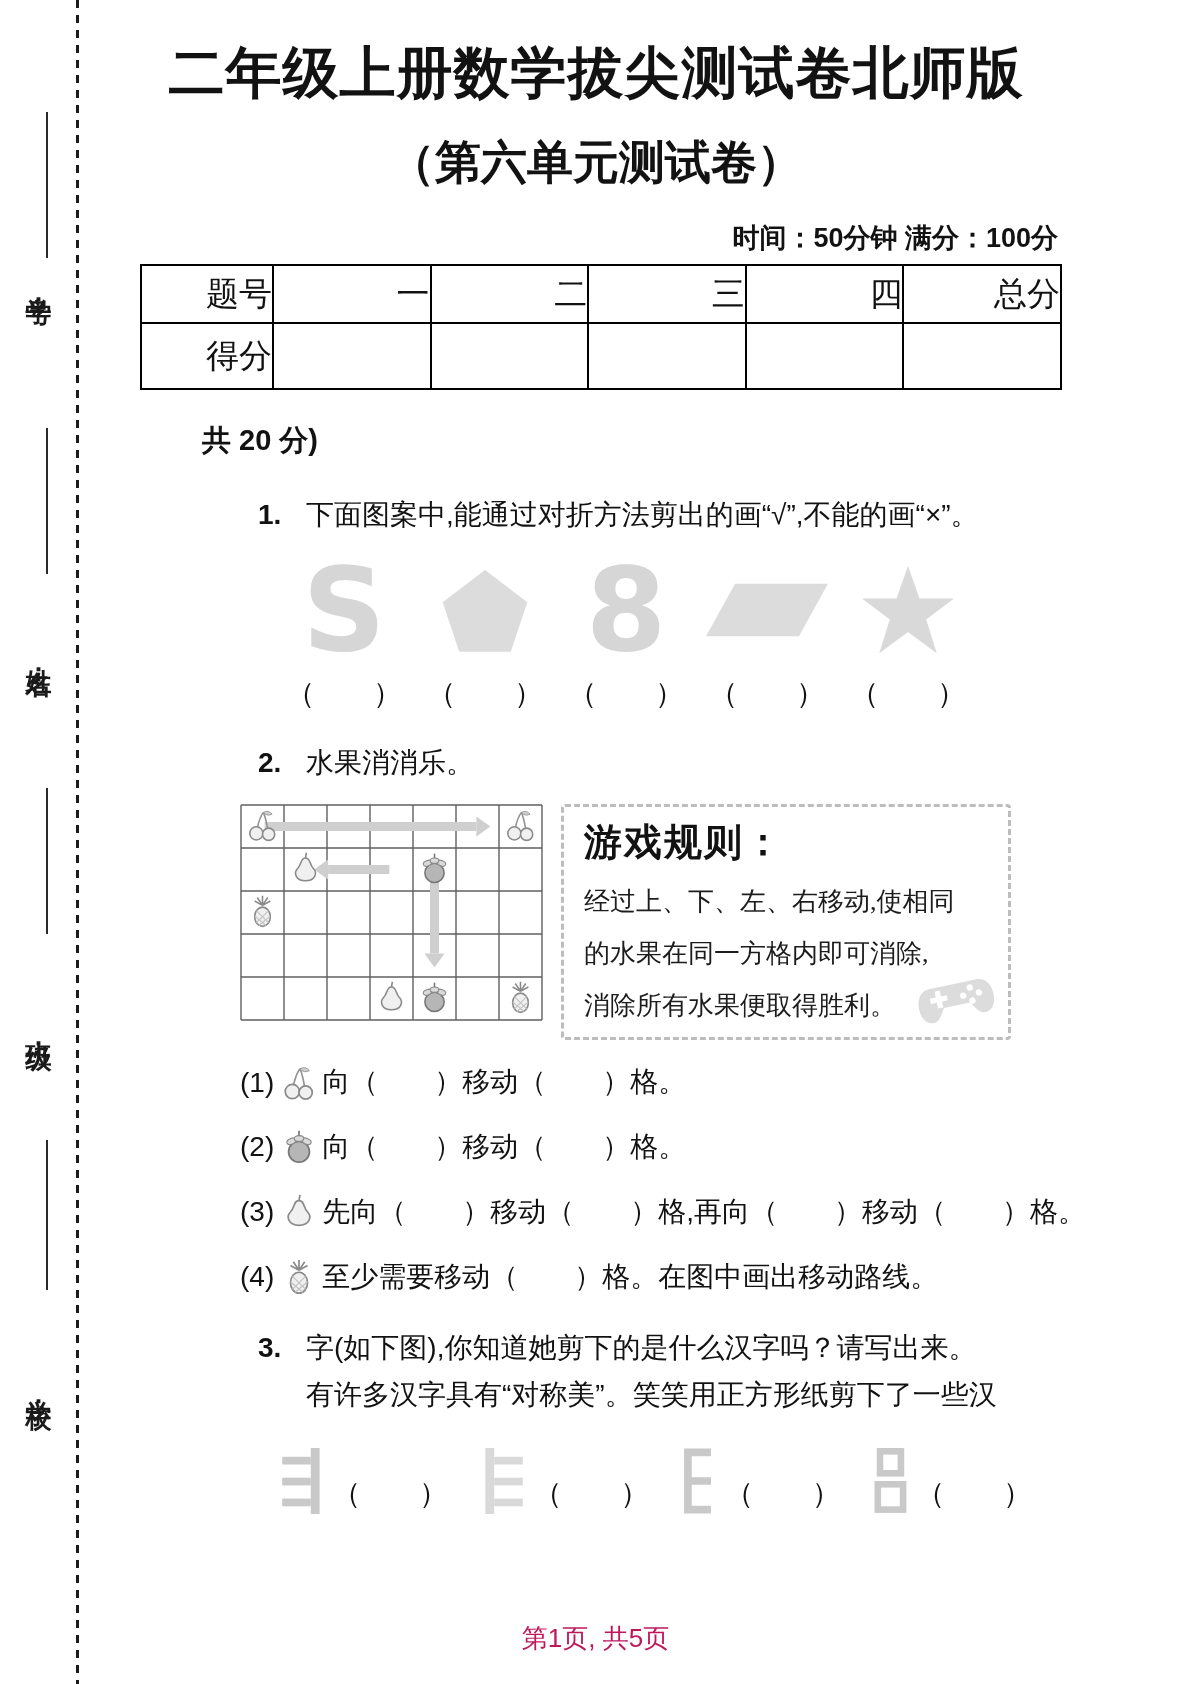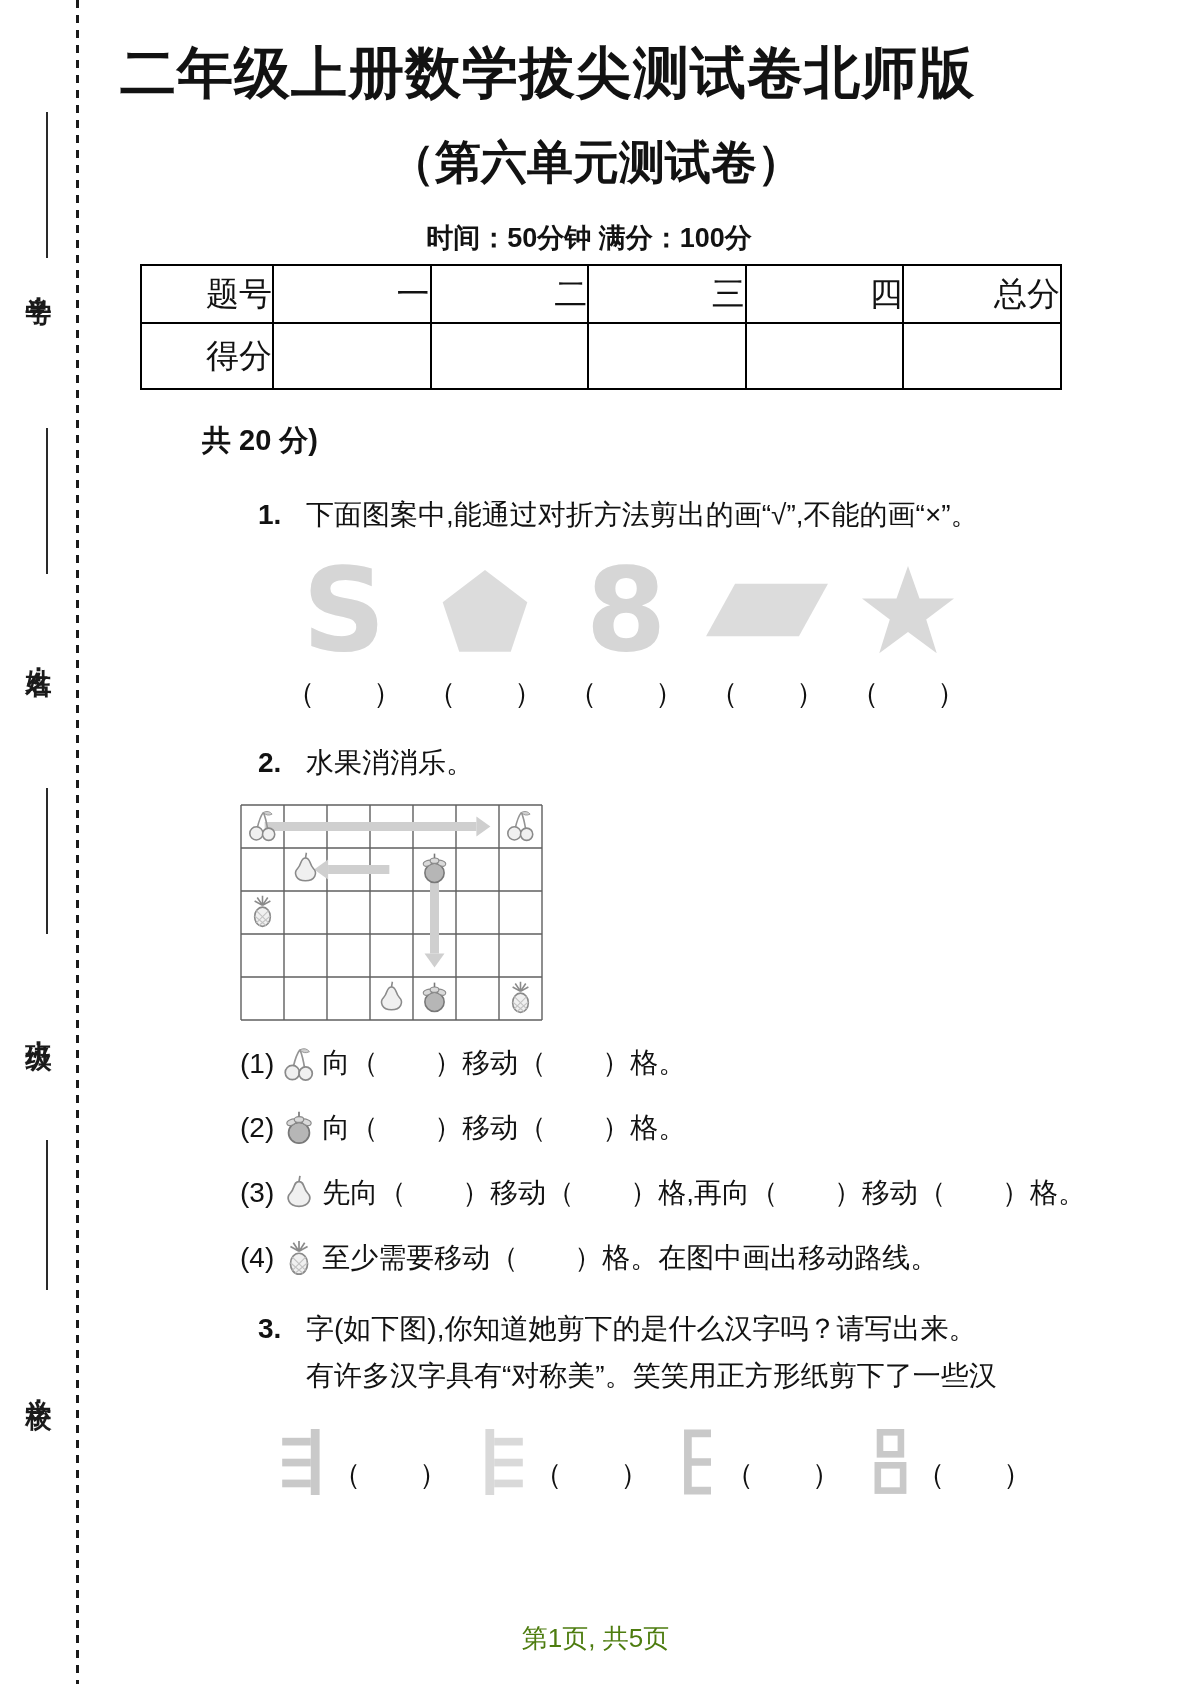--- a/index.html
+++ b/index.html
@@ -22,23 +22,23 @@
     position:absolute; left:22px; writing-mode:vertical-lr; text-orientation:upright;
     font-size:26px; font-weight:bold; letter-spacing:3px; color:#1a1a1a;
   }
   .m-label.p1 { top:278px; }
   .m-label.p2 { top:648px; }
   .m-label.p3 { top:1022px; }
   .m-label.p4 { top:1380px; }
 
   
   .content { position:absolute; left:120px; top:0; width:952px; }
-  .title { padding-top:36px; font-size:56px; font-weight:bold; letter-spacing:1px; }
+  .title { padding-top:36px; text-align:center; font-size:56px; font-weight:bold; letter-spacing:1px; }
   .subtitle { margin-top:20px; text-align:center; font-size:46px; font-weight:bold; }
-  .meta { margin-top:26px; margin-right:14px; text-align:center; font-size:27px; font-weight:bold; }
+  .meta { margin-top:26px; margin-right:14px; text-align:right; font-size:27px; font-weight:bold; }
 
   table.score-table { margin-top:8px; margin-left:20px; width:922px; border-collapse:collapse; table-layout:fixed; }
   table.score-table td { border:2.5px solid #000; text-align:right; font-size:33px; }
   table.score-table tr.hrow td { height:58px; }
   table.score-table tr.srow td { height:66px; }
 
   .sec { margin-top:26px; margin-left:20px; font-size:29px; font-weight:bold; line-height:1.72; }
   .sec .ind { padding-left:62px; }
 
   .q-line { margin-top:26px; margin-left:138px; font-size:28px; display:flex; align-items:baseline; }
@@ -64,21 +64,21 @@
   .sub-row { margin-top:20px; margin-left:120px; font-size:28px; display:flex; align-items:center; }
   .sub-pre { margin-right:2px; }
   .fruit-inline { width:38px; height:38px; margin:0 4px; flex:0 0 38px; }
   .sub-text { line-height:1.6; white-space:nowrap; }
 
   .q3-shapes { margin:30px 40px 0 160px; display:flex; justify-content:space-between; align-items:flex-end; }
   .q3-item { display:flex; align-items:flex-end; }
   .q3-item svg { margin-right:8px; }
   .q3-item .blank { margin-top:0; }
 
-  .footer { position:absolute; left:0; right:0; bottom:28px; text-align:center; font-size:26px; color:#4d7c0f; }
+  .footer { position:absolute; left:0; right:0; bottom:28px; text-align:center; font-size:26px; color:#be185d; }
 </style>
 </head>
 <body>
 
 <svg width="0" height="0" style="position:absolute" aria-hidden="true">
   <defs>
     <symbol id="sym-cherry" viewBox="0 0 40 40">
       <path d="M14 23 Q17 10 21 5 M26 25 Q24 12 21 5" stroke="#949494" stroke-width="1.8" fill="none"></path>
       <path d="M21 5 Q27 2 31 7 Q25 10 21 5 Z" fill="#cfcfcf" stroke="#949494" stroke-width="1"></path>
       <circle cx="13" cy="29" r="7.5" fill="#f0f0f0" stroke="#8a8a8a" stroke-width="1.8"></circle>
@@ -232,20 +232,37 @@
             <use href="#sym-cherry" xlink:href="#sym-cherry" x="4" y="3" width="35" height="35"></use>
             <use href="#sym-cherry" xlink:href="#sym-cherry" x="262" y="3" width="35" height="35"></use>
             <use href="#sym-pear" xlink:href="#sym-pear" x="47" y="46" width="35" height="35"></use>
             <use href="#sym-mangosteen" xlink:href="#sym-mangosteen" x="176" y="46" width="35" height="35"></use>
             <use href="#sym-pineapple" xlink:href="#sym-pineapple" x="4" y="89" width="35" height="35"></use>
             <use href="#sym-pear" xlink:href="#sym-pear" x="133" y="175" width="35" height="35"></use>
             <use href="#sym-mangosteen" xlink:href="#sym-mangosteen" x="176" y="175" width="35" height="35"></use>
             <use href="#sym-pineapple" xlink:href="#sym-pineapple" x="262" y="175" width="35" height="35"></use>
           </svg>
       </div>
+      <div class="rules-box">
+        <div class="rules-title">游戏规则：</div>
+        <div class="rules-body">
+          <div>经过上、下、左、右移动,使相同</div>
+          <div>的水果在同一方格内即可消除,</div>
+          <div>消除所有水果便取得胜利。</div>
+        </div>
+        <svg class="gamepad" viewBox="0 0 60 40">
+          <path d="M12 8 H48 C56 8 60 16 58 26 C56 34 48 36 44 30 L40 24 H20 L16 30 C12 36 4 34 2 26 C0 16 4 8 12 8 Z" fill="#dcdcdc"></path>
+          <rect x="11" y="15" width="13" height="4" fill="#ffffff"></rect>
+          <rect x="15.5" y="10.5" width="4" height="13" fill="#ffffff"></rect>
+          <circle cx="42" cy="13" r="2.4" fill="#ffffff"></circle>
+          <circle cx="48" cy="18" r="2.4" fill="#ffffff"></circle>
+          <circle cx="42" cy="23" r="2.4" fill="#ffffff"></circle>
+          <circle cx="36" cy="18" r="2.4" fill="#ffffff"></circle>
+        </svg>
+      </div>
     </div>
 
     <div class="sub-row">
       <span class="sub-pre">(1)</span>
       <svg class="fruit-inline" viewBox="0 0 40 40">
           <use href="#sym-cherry"></use>
         </svg>
       <span class="sub-text">向（　　）移动（　　）格。</span>
     </div>
     <div class="sub-row">

